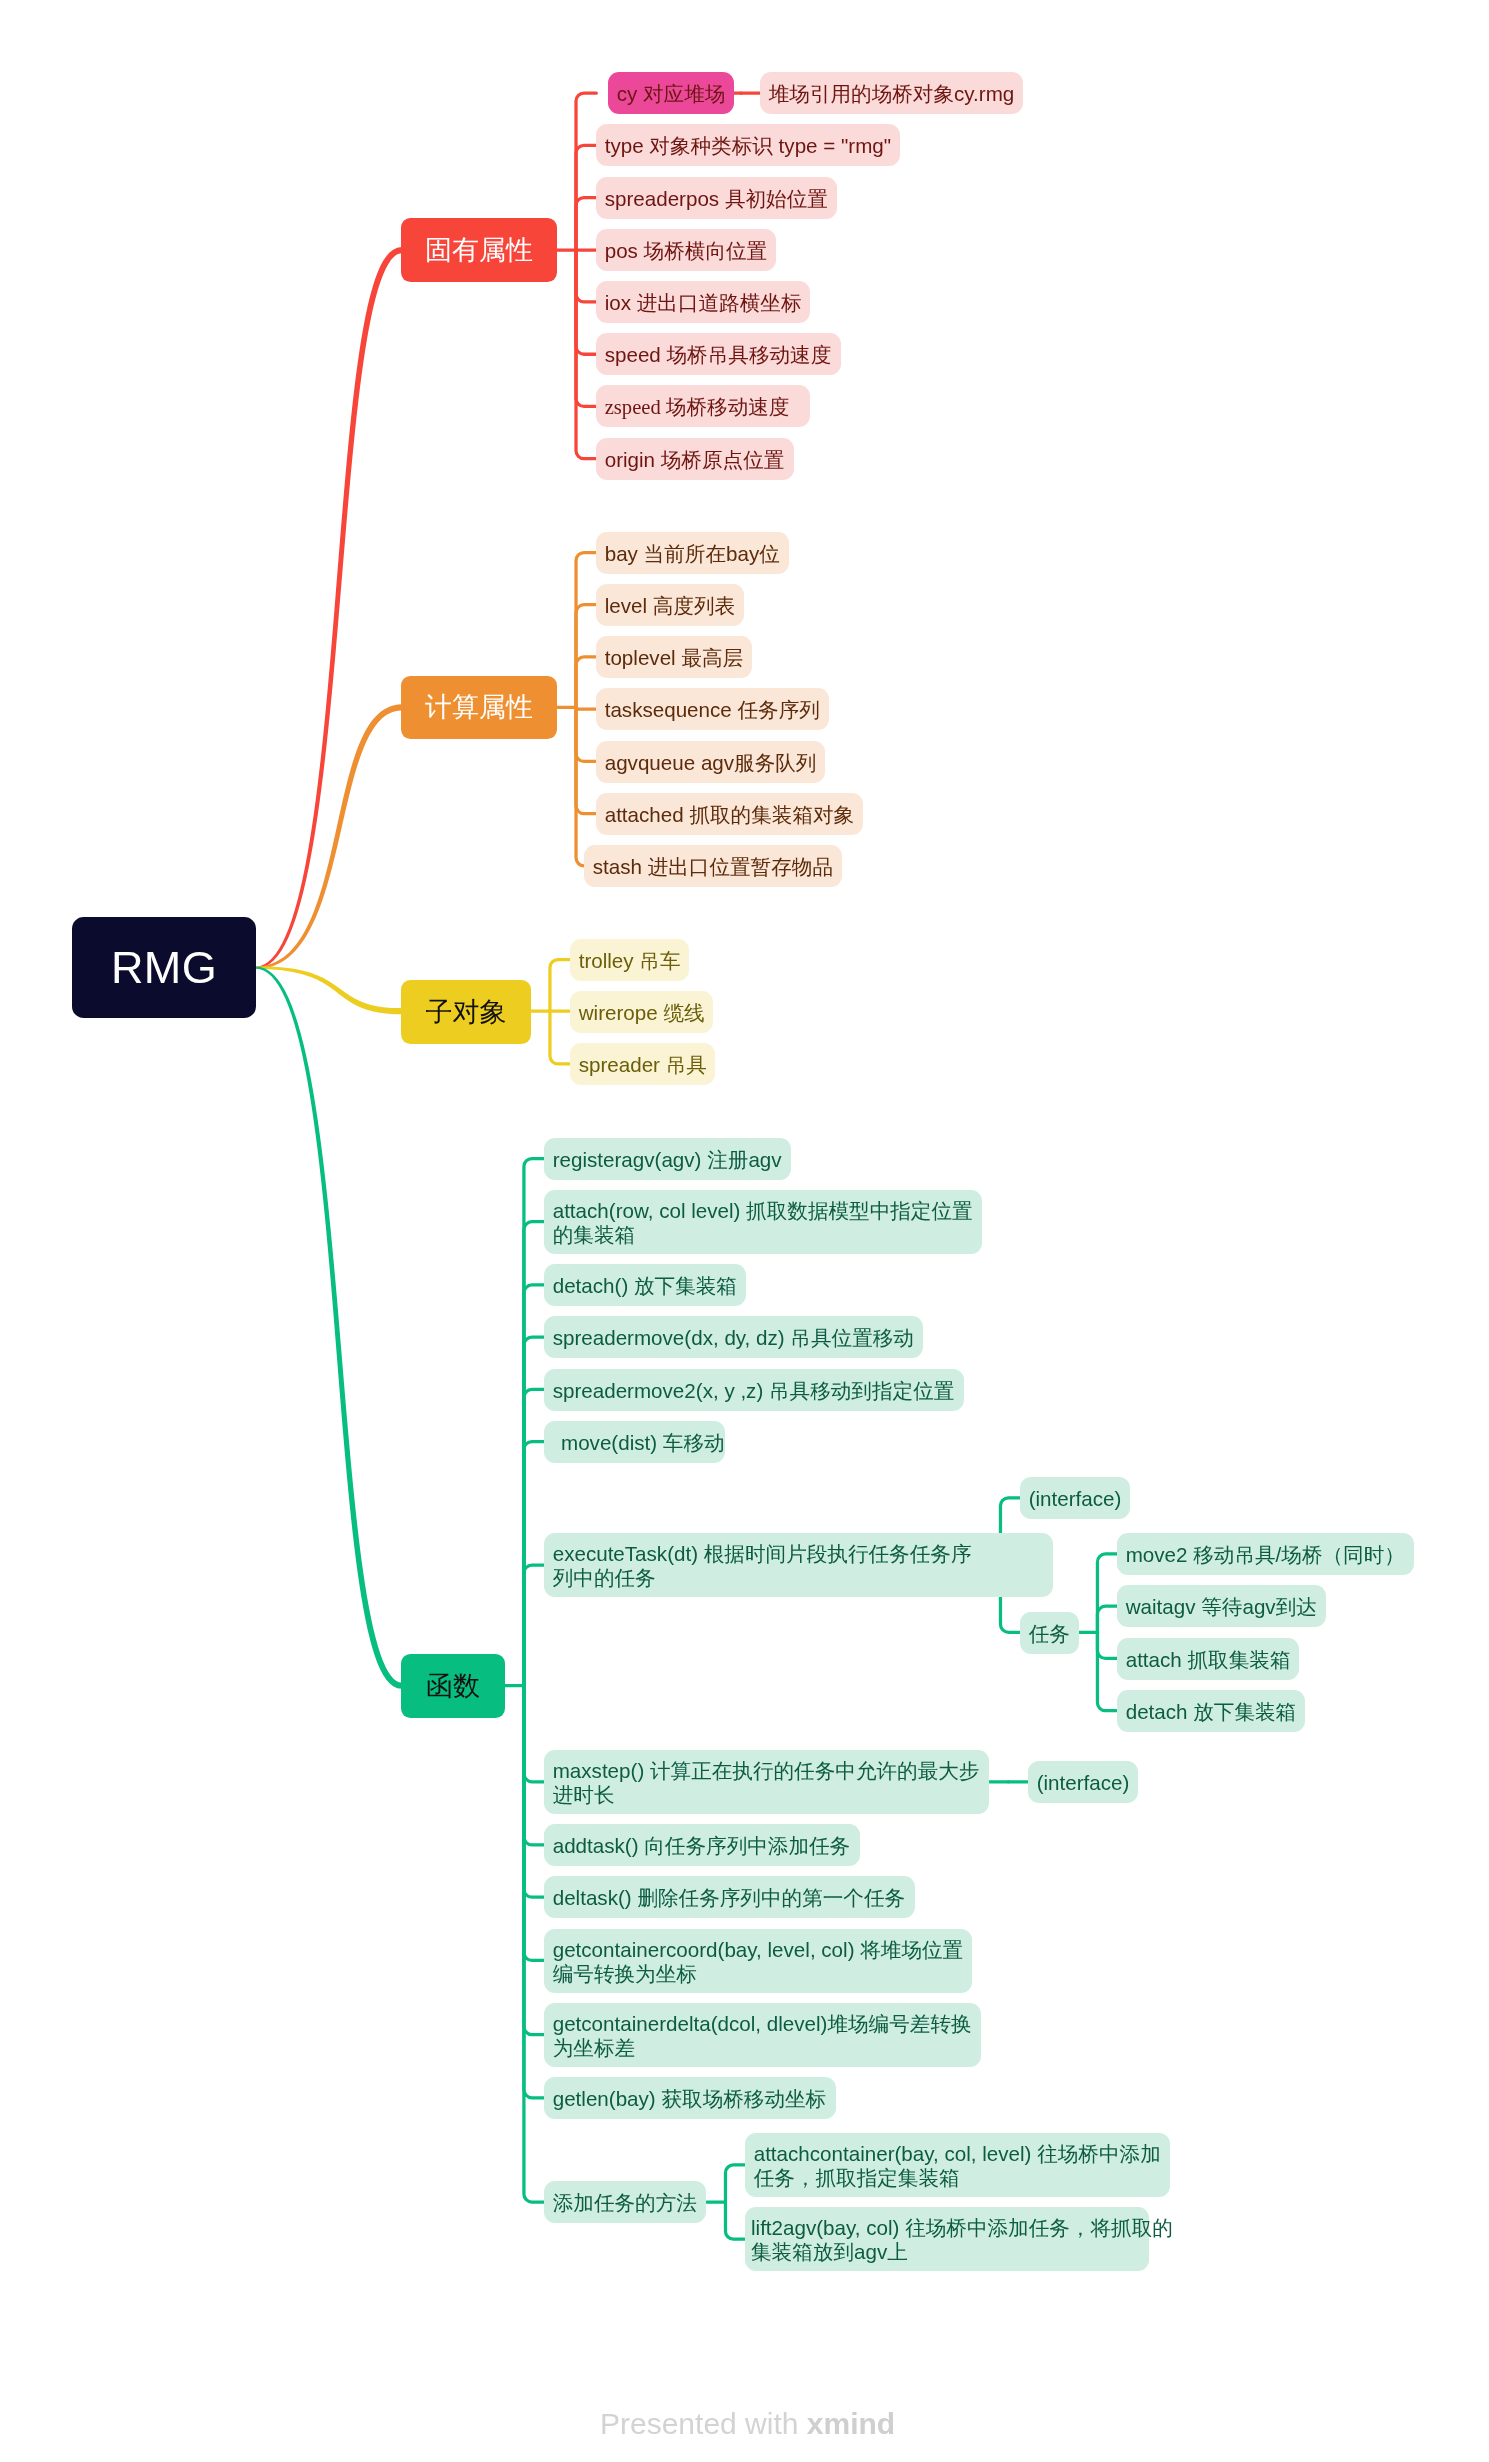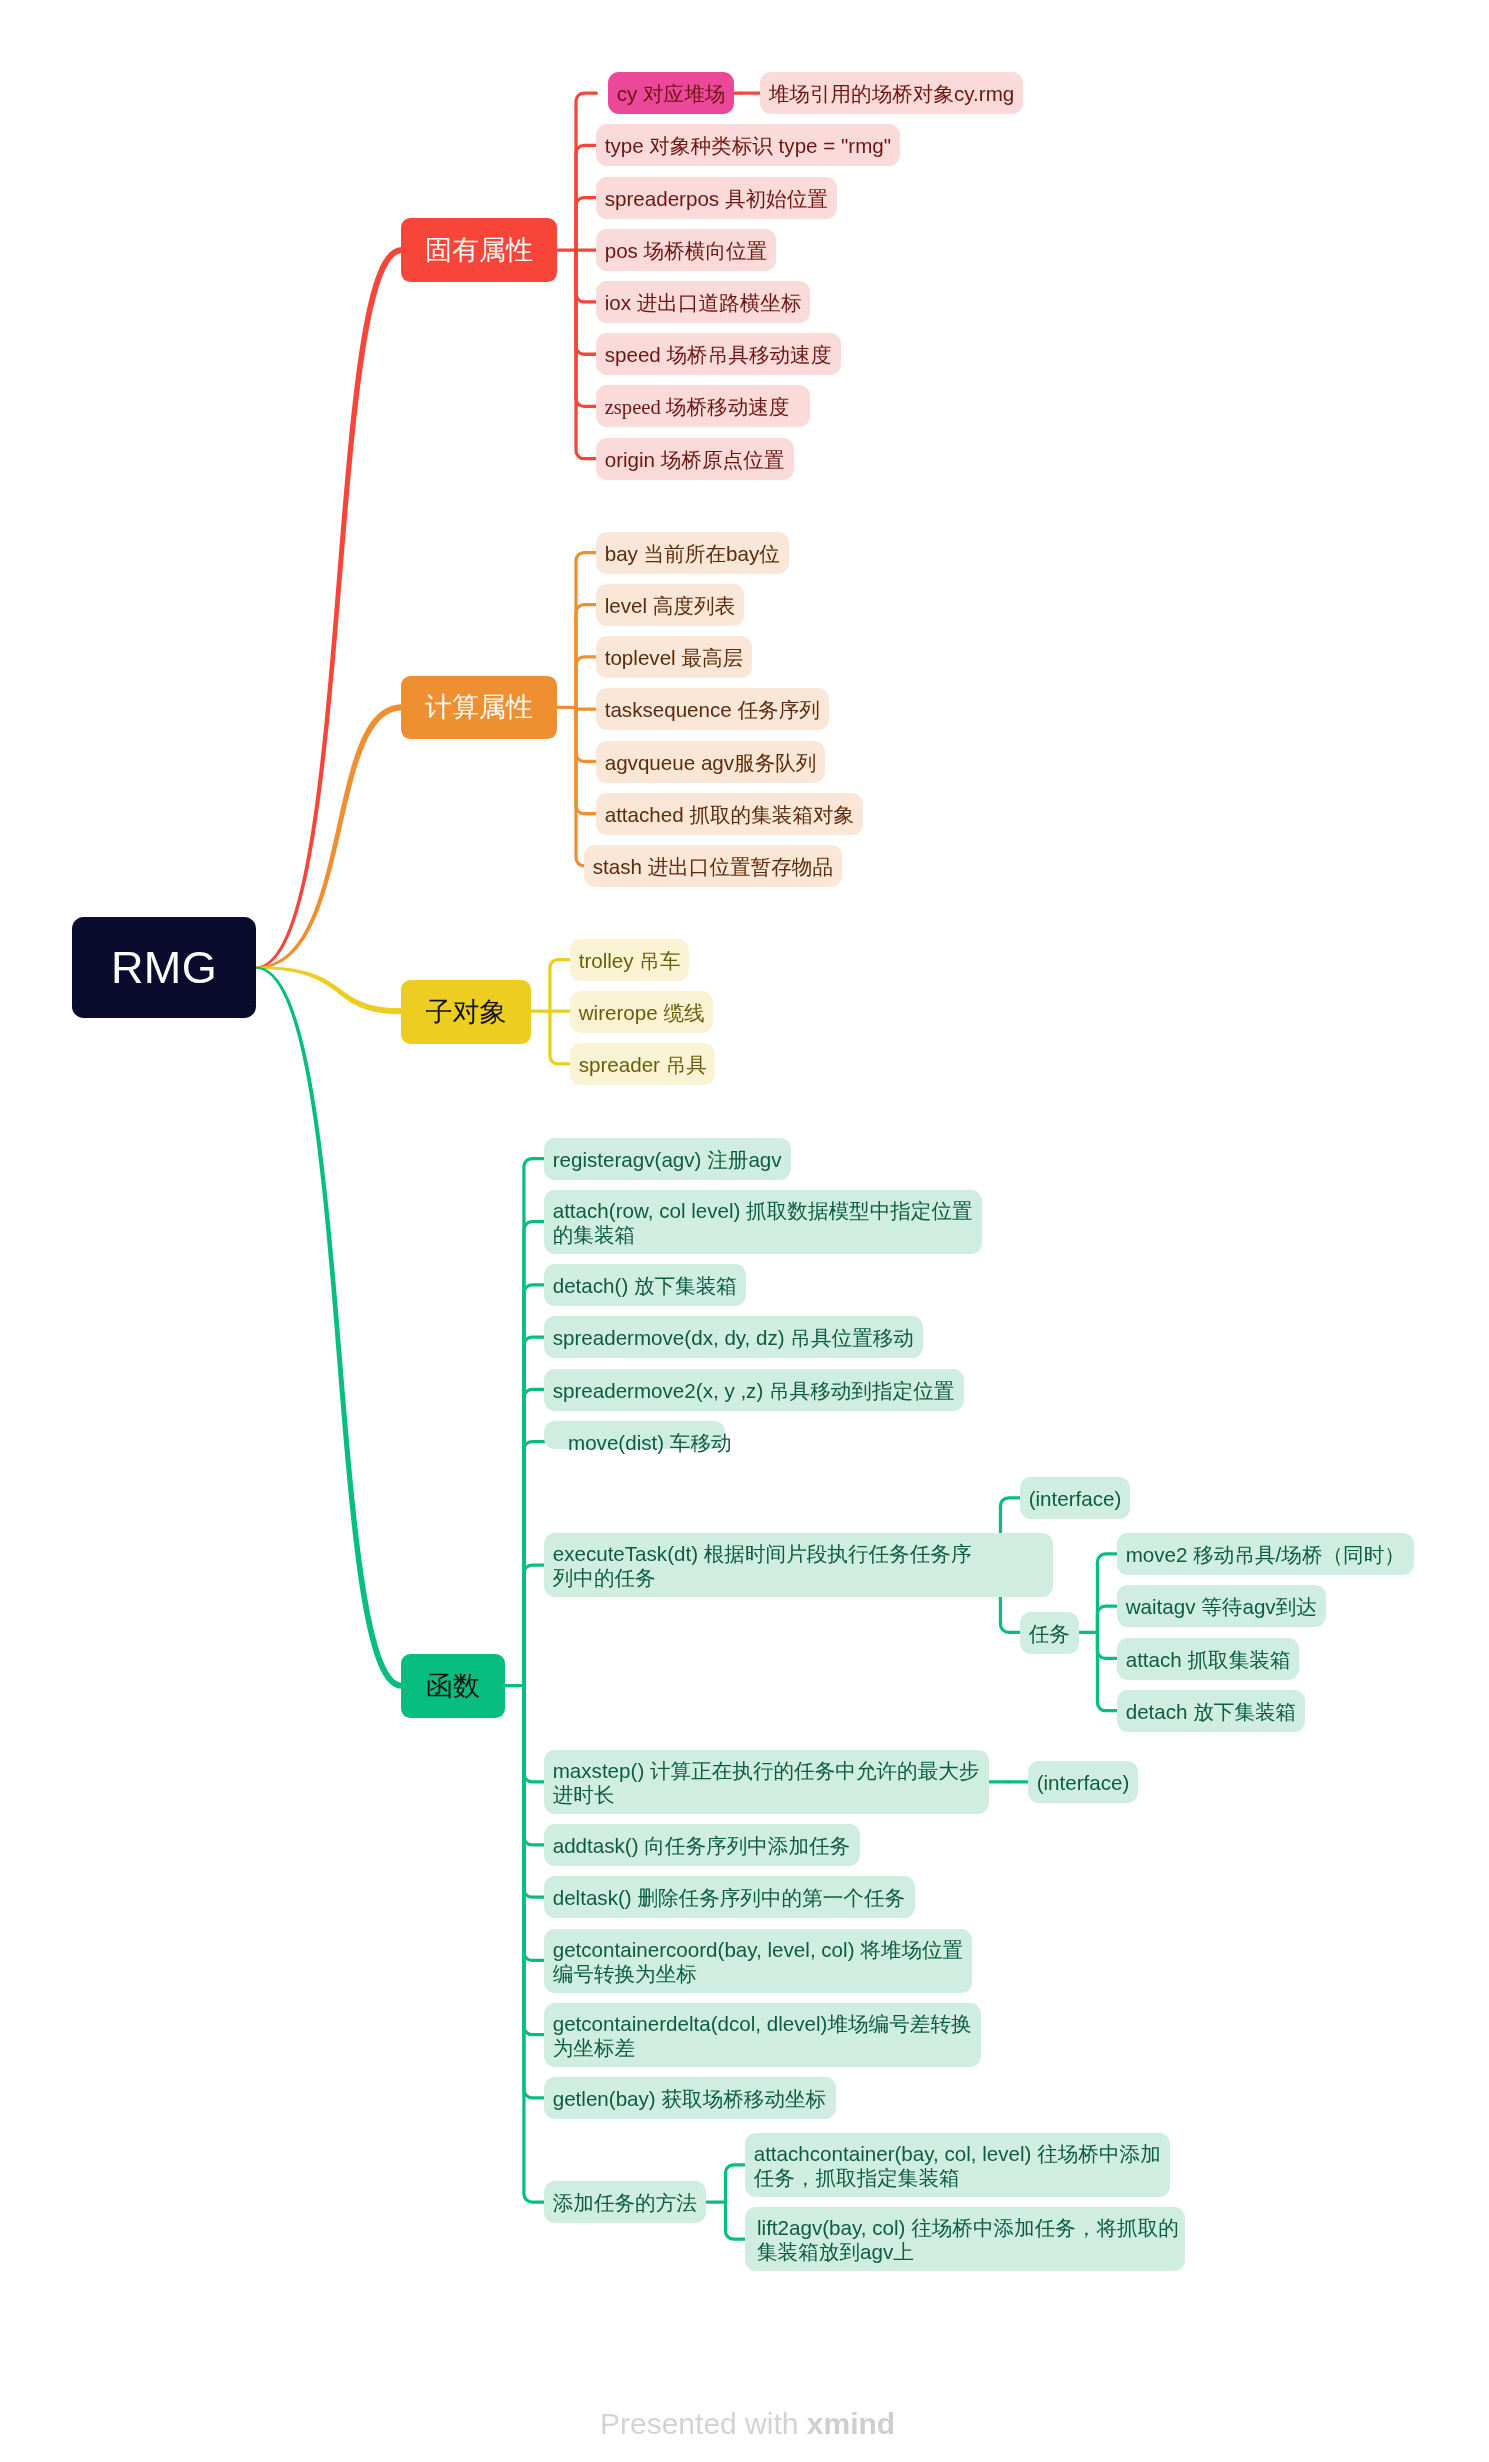--- a/index.html
+++ b/index.html
@@ -102,34 +102,34 @@
       <div class="node cat dark" style="left: 401px; top: 980px; width: 130px; height: 64px; background: rgb(237, 206, 32); color: rgb(17, 17, 17); line-height: 64px;"><span class="tx">子对象</span></div>
       <div class="node leaf" style="left: 570px; top: 939px; width: 119px; height: 42px; background: rgb(250, 244, 212); color: rgb(107, 93, 9); line-height: 24px; padding-left: 8.7px; padding-right: 8.7px; padding-top: 10px;"><span class="tx">trolley 吊车</span></div>
       <div class="node leaf" style="left: 570px; top: 991px; width: 143px; height: 42px; background: rgb(250, 244, 212); color: rgb(107, 93, 9); line-height: 24px; padding-left: 8.7px; padding-right: 8.7px; padding-top: 10px;"><span class="tx">wirerope 缆线</span></div>
       <div class="node leaf" style="left: 570px; top: 1043px; width: 145px; height: 42px; background: rgb(250, 244, 212); color: rgb(107, 93, 9); line-height: 24px; padding-left: 8.7px; padding-right: 8.7px; padding-top: 10px;"><span class="tx">spreader 吊具</span></div>
       <div class="node cat dark" style="left: 401px; top: 1654px; width: 104px; height: 64px; background: rgb(7, 190, 128); color: rgb(17, 17, 17); line-height: 64px;"><span class="tx">函数</span></div>
       <div class="node leaf" style="left: 544px; top: 1138px; width: 247px; height: 42px; background: rgb(207, 237, 224); color: rgb(12, 92, 67); line-height: 24px; padding-left: 8.7px; padding-right: 8.7px; padding-top: 10px;"><span class="tx">registeragv(agv) 注册agv</span></div>
       <div class="node leaf" style="left: 544px; top: 1190px; width: 438px; height: 64px; background: rgb(207, 237, 224); color: rgb(12, 92, 67); line-height: 24px; padding-left: 8.7px; padding-right: 8.7px; padding-top: 9px;"><span class="tx">attach(row, col level) 抓取数据模型中指定位置<br>的集装箱</span></div>
       <div class="node leaf" style="left: 544px; top: 1264px; width: 202px; height: 42px; background: rgb(207, 237, 224); color: rgb(12, 92, 67); line-height: 24px; padding-left: 8.7px; padding-right: 8.7px; padding-top: 10px;"><span class="tx">detach() 放下集装箱</span></div>
       <div class="node leaf" style="left: 544px; top: 1316px; width: 379px; height: 42px; background: rgb(207, 237, 224); color: rgb(12, 92, 67); line-height: 24px; padding-left: 8.7px; padding-right: 8.7px; padding-top: 10px;"><span class="tx">spreadermove(dx, dy, dz) 吊具位置移动</span></div>
       <div class="node leaf" style="left: 544px; top: 1369px; width: 420px; height: 42px; background: rgb(207, 237, 224); color: rgb(12, 92, 67); line-height: 24px; padding-left: 8.7px; padding-right: 8.7px; padding-top: 10px;"><span class="tx">spreadermove2(x, y ,z) 吊具移动到指定位置</span></div>
-      <div class="node leaf" style="left: 544px; top: 1421px; width: 181px; height: 28px; background: rgb(207, 237, 224); color: rgb(12, 92, 67); line-height: 24px; padding-left: 24px; padding-right: 8.7px; padding-top: 10px;"><span class="tx">move(dist) 车移动</span></div>
+      <div class="node leaf" style="left: 544px; top: 1421px; width: 181px; height: 42px; background: rgb(207, 237, 224); color: rgb(12, 92, 67); line-height: 24px; padding-left: 17px; padding-right: 8.7px; padding-top: 10px;"><span class="tx">move(dist) 车移动</span></div>
       <div class="node leaf" style="left: 544px; top: 1533px; width: 509px; height: 64px; background: rgb(207, 237, 224); color: rgb(12, 92, 67); line-height: 24px; padding-left: 8.7px; padding-right: 8.7px; padding-top: 9px;"><span class="tx">executeTask(dt) 根据时间片段执行任务任务序<br>列中的任务</span></div>
       <div class="node leaf" style="left: 1020px; top: 1477px; width: 110px; height: 42px; background: rgb(207, 237, 224); color: rgb(12, 92, 67); line-height: 24px; padding-left: 8.7px; padding-right: 8.7px; padding-top: 10px;"><span class="tx">(interface)</span></div>
       <div class="node leaf" style="left: 1020px; top: 1612px; width: 59px; height: 42px; background: rgb(207, 237, 224); color: rgb(12, 92, 67); line-height: 24px; padding-left: 8.7px; padding-right: 8.7px; padding-top: 10px;"><span class="tx">任务</span></div>
       <div class="node leaf" style="left: 1117px; top: 1533px; width: 297px; height: 42px; background: rgb(207, 237, 224); color: rgb(12, 92, 67); line-height: 24px; padding-left: 8.7px; padding-right: 8.7px; padding-top: 10px;"><span class="tx">move2 移动吊具/场桥（同时）</span></div>
       <div class="node leaf" style="left: 1117px; top: 1585px; width: 209px; height: 42px; background: rgb(207, 237, 224); color: rgb(12, 92, 67); line-height: 24px; padding-left: 8.7px; padding-right: 8.7px; padding-top: 10px;"><span class="tx">waitagv 等待agv到达</span></div>
       <div class="node leaf" style="left: 1117px; top: 1638px; width: 182px; height: 42px; background: rgb(207, 237, 224); color: rgb(12, 92, 67); line-height: 24px; padding-left: 8.7px; padding-right: 8.7px; padding-top: 10px;"><span class="tx">attach 抓取集装箱</span></div>
       <div class="node leaf" style="left: 1117px; top: 1690px; width: 188px; height: 42px; background: rgb(207, 237, 224); color: rgb(12, 92, 67); line-height: 24px; padding-left: 8.7px; padding-right: 8.7px; padding-top: 10px;"><span class="tx">detach 放下集装箱</span></div>
       <div class="node leaf" style="left: 544px; top: 1750px; width: 445px; height: 64px; background: rgb(207, 237, 224); color: rgb(12, 92, 67); line-height: 24px; padding-left: 8.7px; padding-right: 8.7px; padding-top: 9px;"><span class="tx">maxstep() 计算正在执行的任务中允许的最大步<br>进时长</span></div>
       <div class="node leaf" style="left: 1028px; top: 1761px; width: 110px; height: 42px; background: rgb(207, 237, 224); color: rgb(12, 92, 67); line-height: 24px; padding-left: 8.7px; padding-right: 8.7px; padding-top: 10px;"><span class="tx">(interface)</span></div>
       <div class="node leaf" style="left: 544px; top: 1824px; width: 316px; height: 42px; background: rgb(207, 237, 224); color: rgb(12, 92, 67); line-height: 24px; padding-left: 8.7px; padding-right: 8.7px; padding-top: 10px;"><span class="tx">addtask() 向任务序列中添加任务</span></div>
       <div class="node leaf" style="left: 544px; top: 1876px; width: 371px; height: 42px; background: rgb(207, 237, 224); color: rgb(12, 92, 67); line-height: 24px; padding-left: 8.7px; padding-right: 8.7px; padding-top: 10px;"><span class="tx">deltask() 删除任务序列中的第一个任务</span></div>
       <div class="node leaf" style="left: 544px; top: 1929px; width: 428px; height: 64px; background: rgb(207, 237, 224); color: rgb(12, 92, 67); line-height: 24px; padding-left: 8.7px; padding-right: 8.7px; padding-top: 9px;"><span class="tx">getcontainercoord(bay, level, col) 将堆场位置<br>编号转换为坐标</span></div>
       <div class="node leaf" style="left: 544px; top: 2003px; width: 437px; height: 64px; background: rgb(207, 237, 224); color: rgb(12, 92, 67); line-height: 24px; padding-left: 8.7px; padding-right: 8.7px; padding-top: 9px;"><span class="tx">getcontainerdelta(dcol, dlevel)堆场编号差转换<br>为坐标差</span></div>
       <div class="node leaf" style="left: 544px; top: 2077px; width: 292px; height: 42px; background: rgb(207, 237, 224); color: rgb(12, 92, 67); line-height: 24px; padding-left: 8.7px; padding-right: 8.7px; padding-top: 10px;"><span class="tx">getlen(bay) 获取场桥移动坐标</span></div>
       <div class="node leaf" style="left: 544px; top: 2181px; width: 162px; height: 42px; background: rgb(207, 237, 224); color: rgb(12, 92, 67); line-height: 24px; padding-left: 8.7px; padding-right: 8.7px; padding-top: 10px;"><span class="tx">添加任务的方法</span></div>
       <div class="node leaf" style="left: 745px; top: 2133px; width: 425px; height: 64px; background: rgb(207, 237, 224); color: rgb(12, 92, 67); line-height: 24px; padding-left: 8.7px; padding-right: 8.7px; padding-top: 9px;"><span class="tx">attachcontainer(bay, col, level) 往场桥中添加<br>任务，抓取指定集装箱</span></div>
-      <div class="node leaf" style="left: 745px; top: 2207px; width: 440px; height: 64px; background: rgb(207, 237, 224); color: rgb(12, 92, 67); line-height: 24px; padding-left: 12px; padding-right: 8.7px; padding-top: 9px;"><span class="tx">lift2agv(bay, col) 往场桥中添加任务，将抓取的<br>集装箱放到agv上</span></div>
+      <div class="node leaf" style="left: 745px; top: 2207px; width: 404px; height: 64px; background: rgb(207, 237, 224); color: rgb(12, 92, 67); line-height: 24px; padding-left: 6px; padding-right: 8.7px; padding-top: 9px;"><span class="tx">lift2agv(bay, col) 往场桥中添加任务，将抓取的<br>集装箱放到agv上</span></div>
     </div>
   <div id="footer"><span>Presented with </span><span class="brand">xmind</span></div>
 </div>
 
 
 </body></html>

